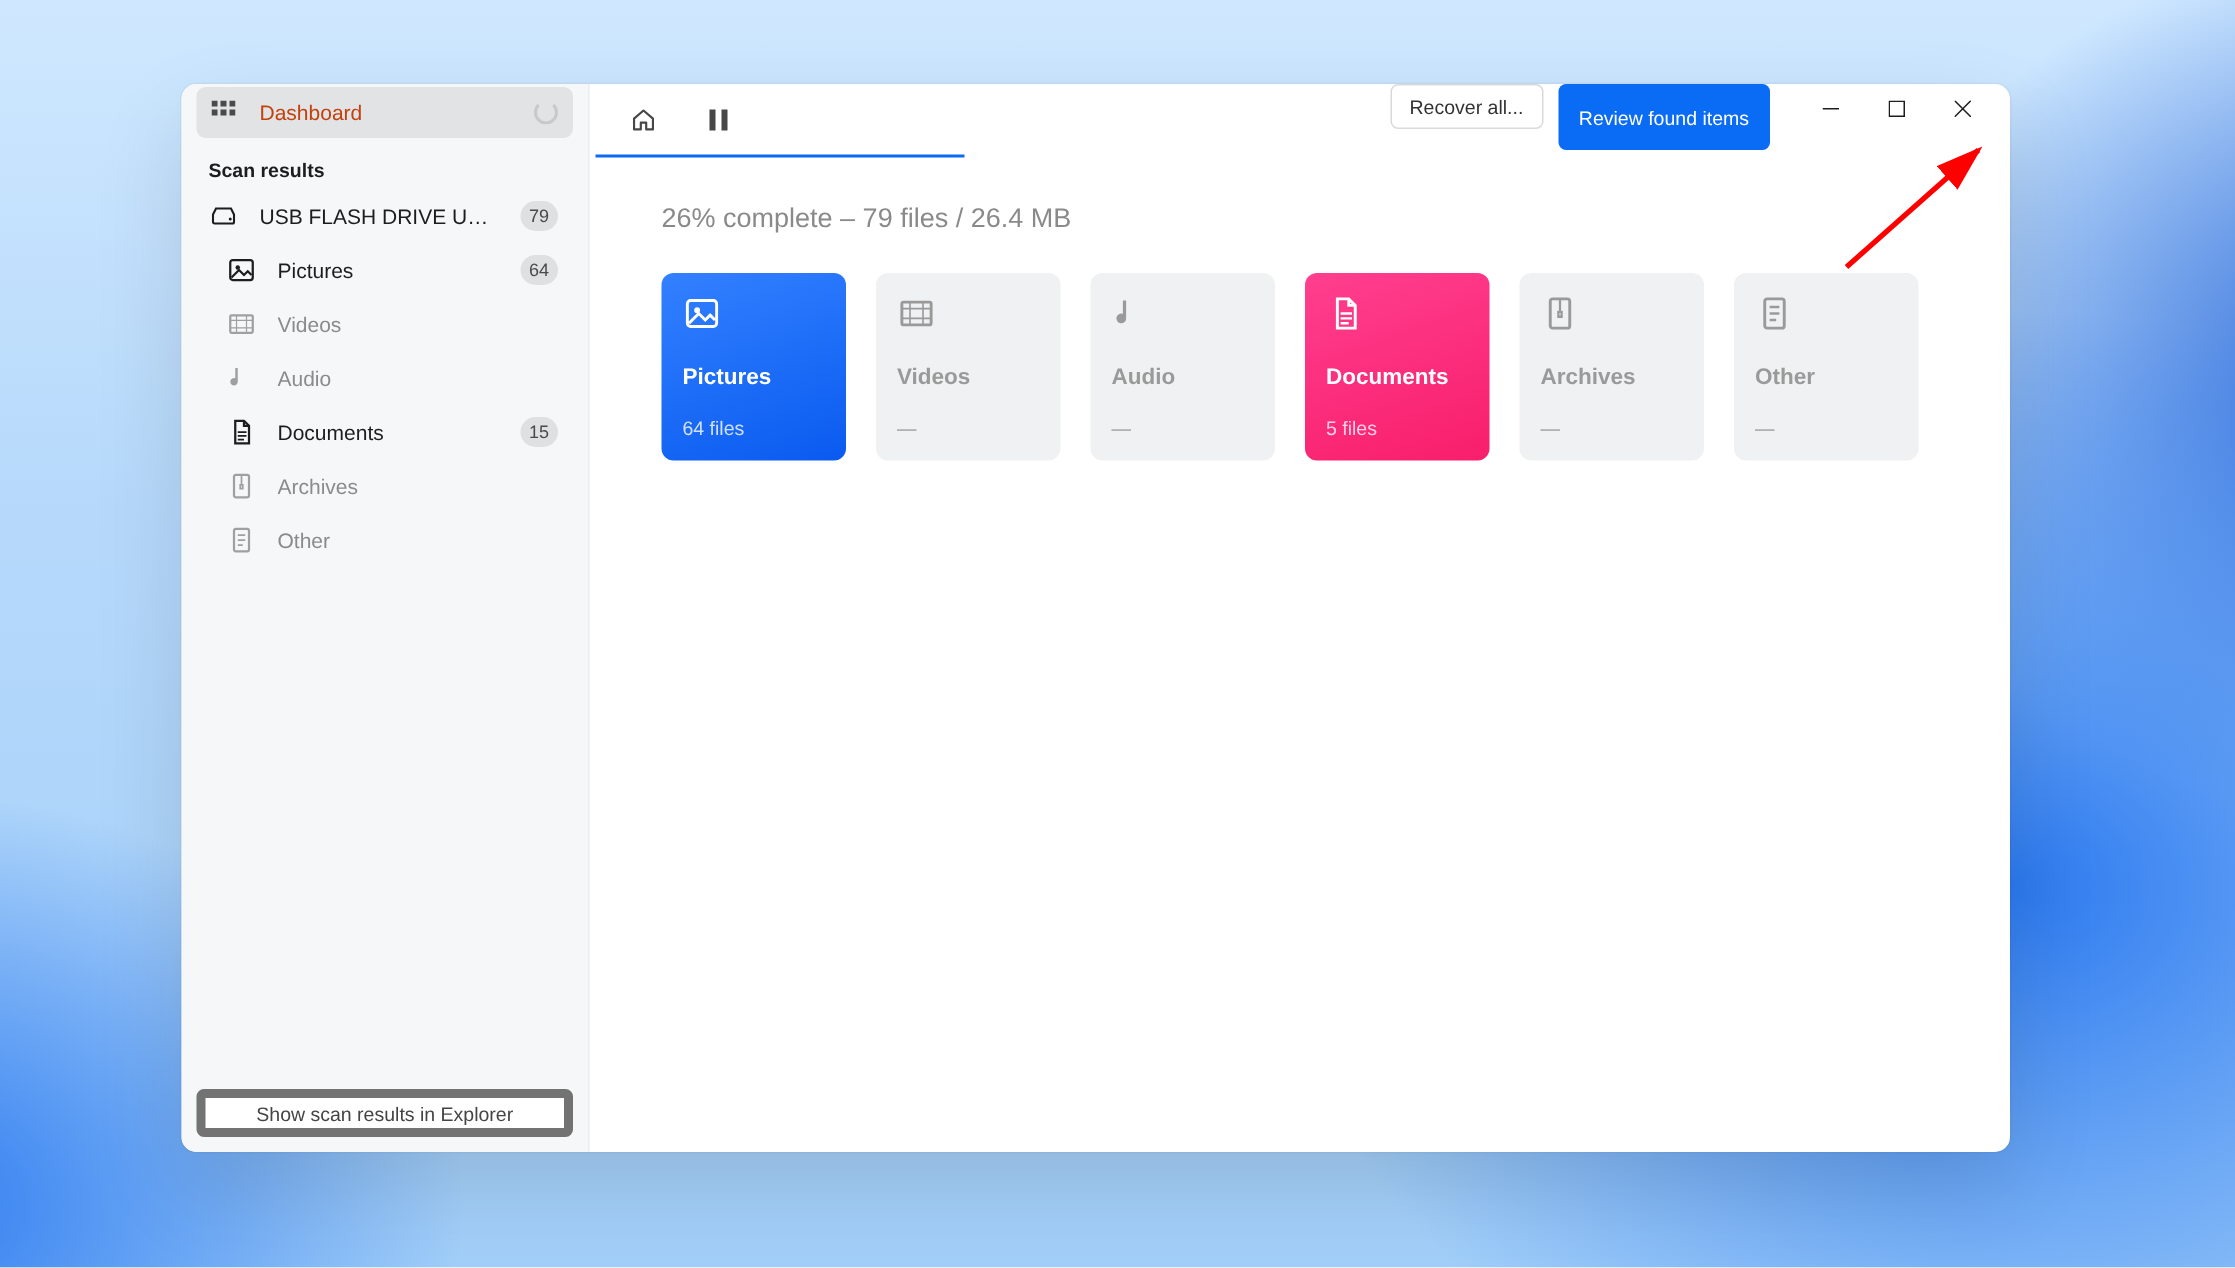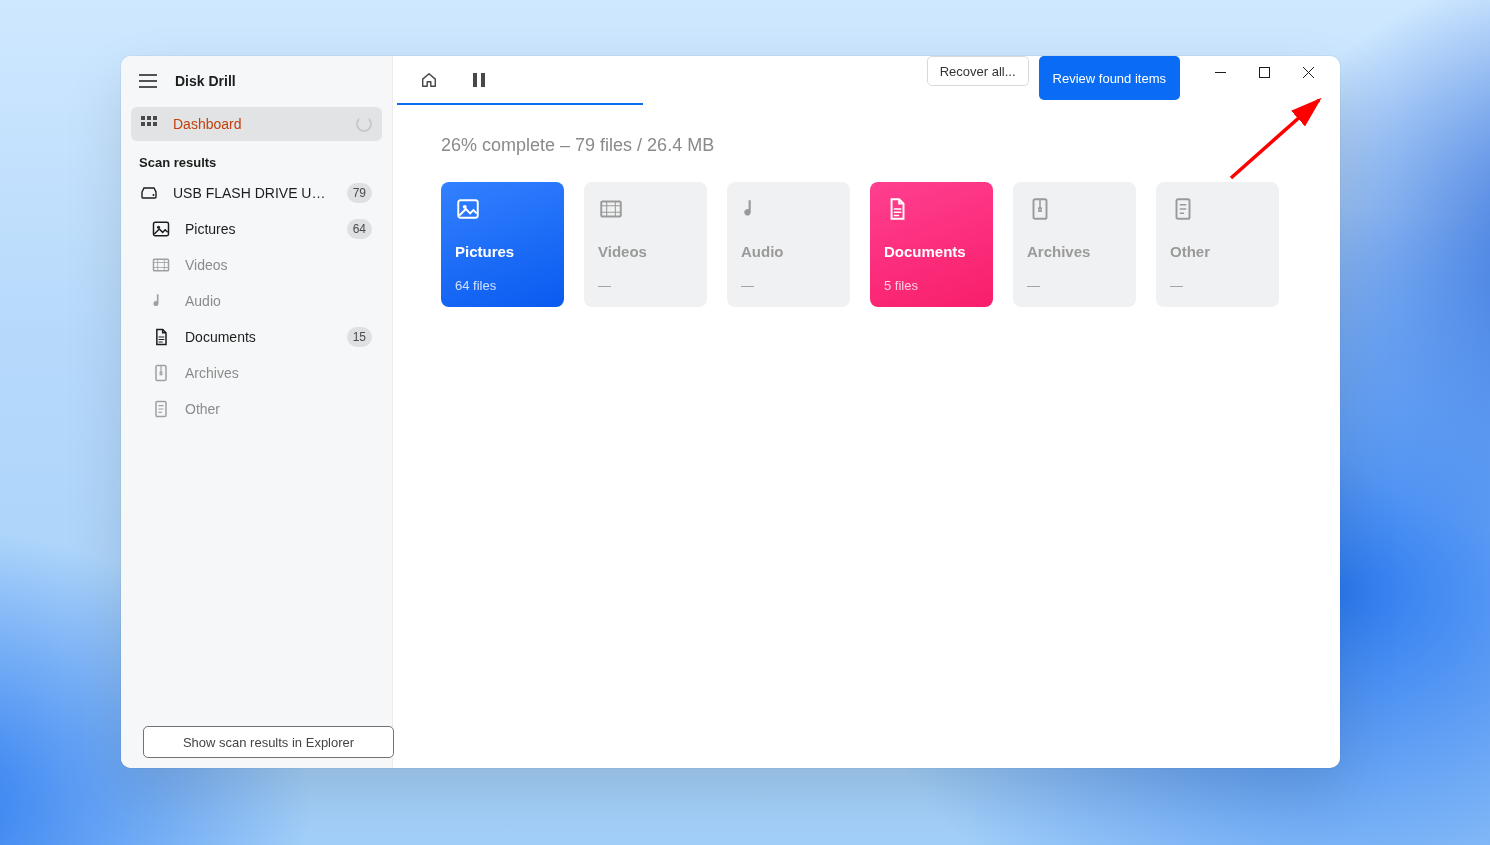--- a/index.html
+++ b/index.html
@@ -84,26 +84,25 @@
   }
   .nav-sub .nav-item { padding-left: 20px; }
 
   .sidebar-footer {
     margin-top: auto;
     padding: 10px;
   }
   .explorer-btn {
     width: 100%; height: 32px;
     background: #fff;
-    border: 1px solid #737373;
+    border: 6px solid #737373;
     border-radius: 5px;
     font-size: 13px;
     color: #444;
     cursor: pointer;
-    margin-left: 12px;
   }
 
   
   .spinner {
     width: 16px; height: 16px;
     border: 2px solid #c9c9c9;
     border-top-color: transparent;
     border-radius: 50%;
     animation: spin 0.9s linear infinite;
   }
@@ -183,28 +182,20 @@
     pointer-events: none;
   }
 </style>
 </head>
 <body>
 
 <div class="desktop">
   <div class="window">
 
     <div class="sidebar">
-      <div class="sidebar-header">
-        <div class="hamburger">
-          <svg width="18" height="14" viewBox="0 0 18 14">
-              <path d="M0 1h18M0 7h18M0 13h18" stroke="#1d1d1d" stroke-width="1.6"></path>
-            </svg>
-        </div>
-        <div class="app-title">Disk Drill</div>
-      </div>
 
       <div class="nav">
         <div class="nav-item active">
           <span class="icon-slot">
             <svg width="16" height="16" viewBox="0 0 16 16">
                 <rect x="0" y="0" width="4" height="4" fill="currentColor"></rect>
                 <rect x="6" y="0" width="4" height="4" fill="currentColor"></rect>
                 <rect x="12" y="0" width="4" height="4" fill="currentColor"></rect>
                 <rect x="0" y="6" width="4" height="4" fill="currentColor"></rect>
                 <rect x="6" y="6" width="4" height="4" fill="currentColor"></rect>

